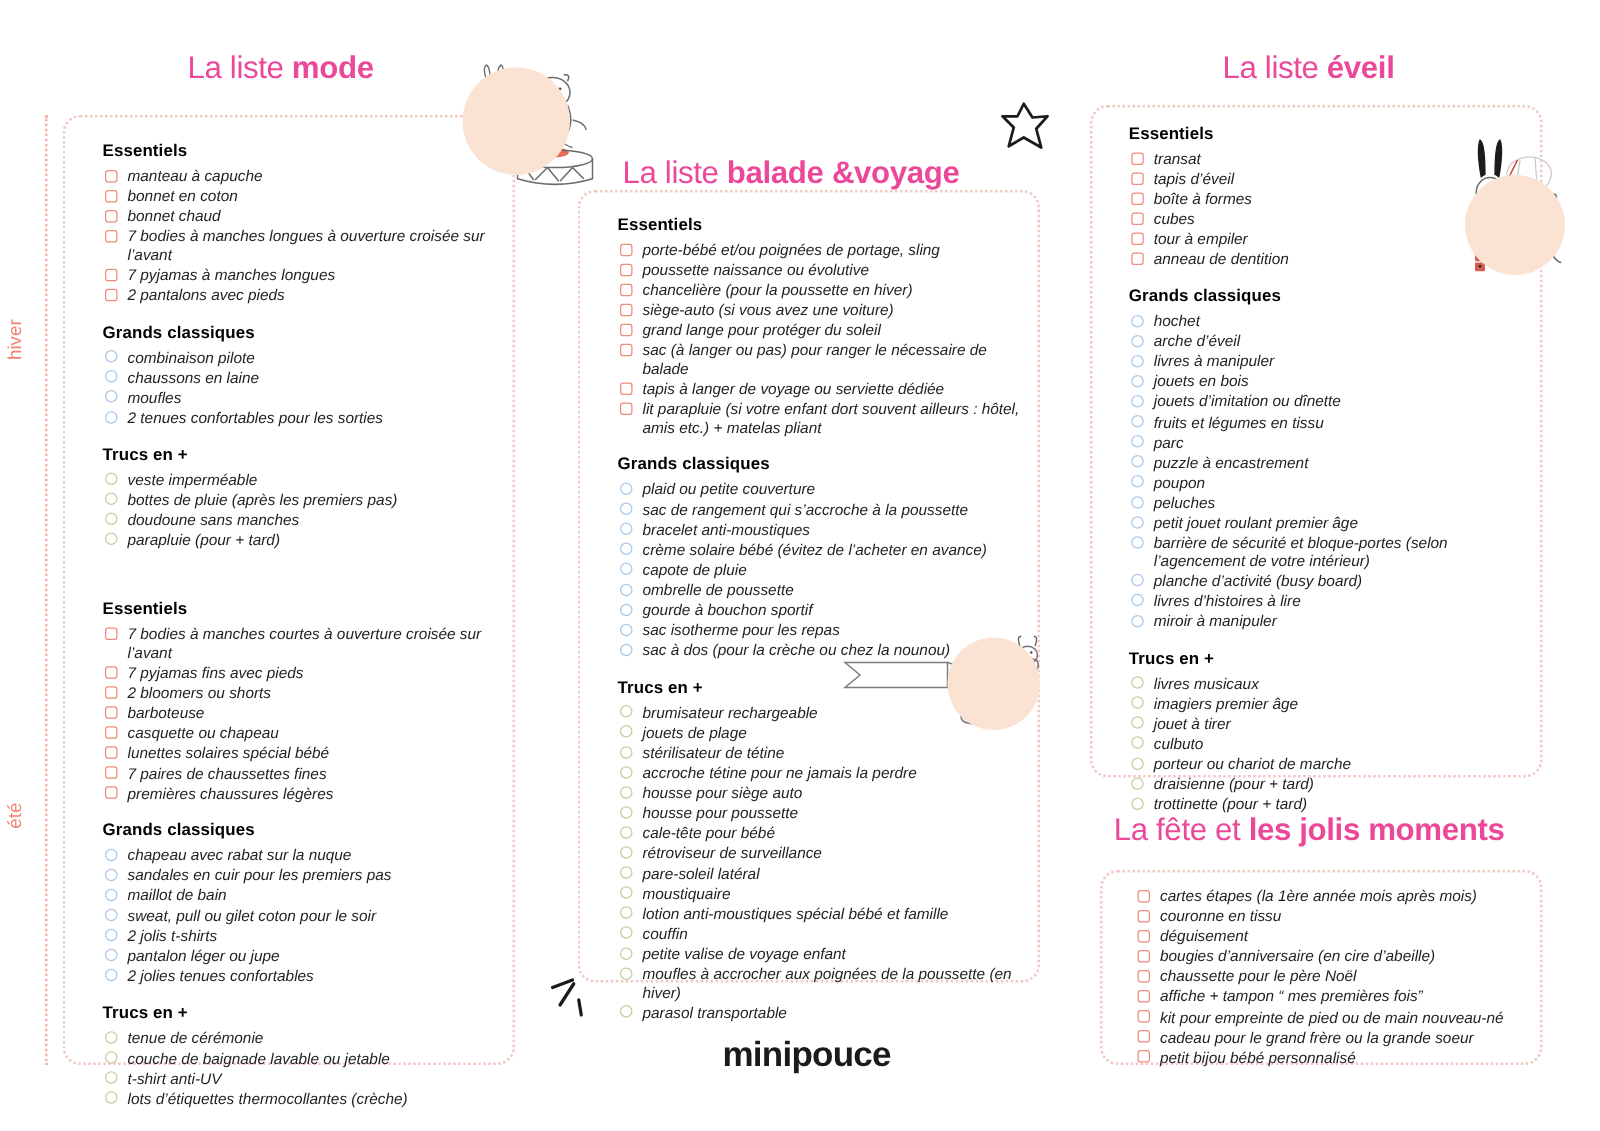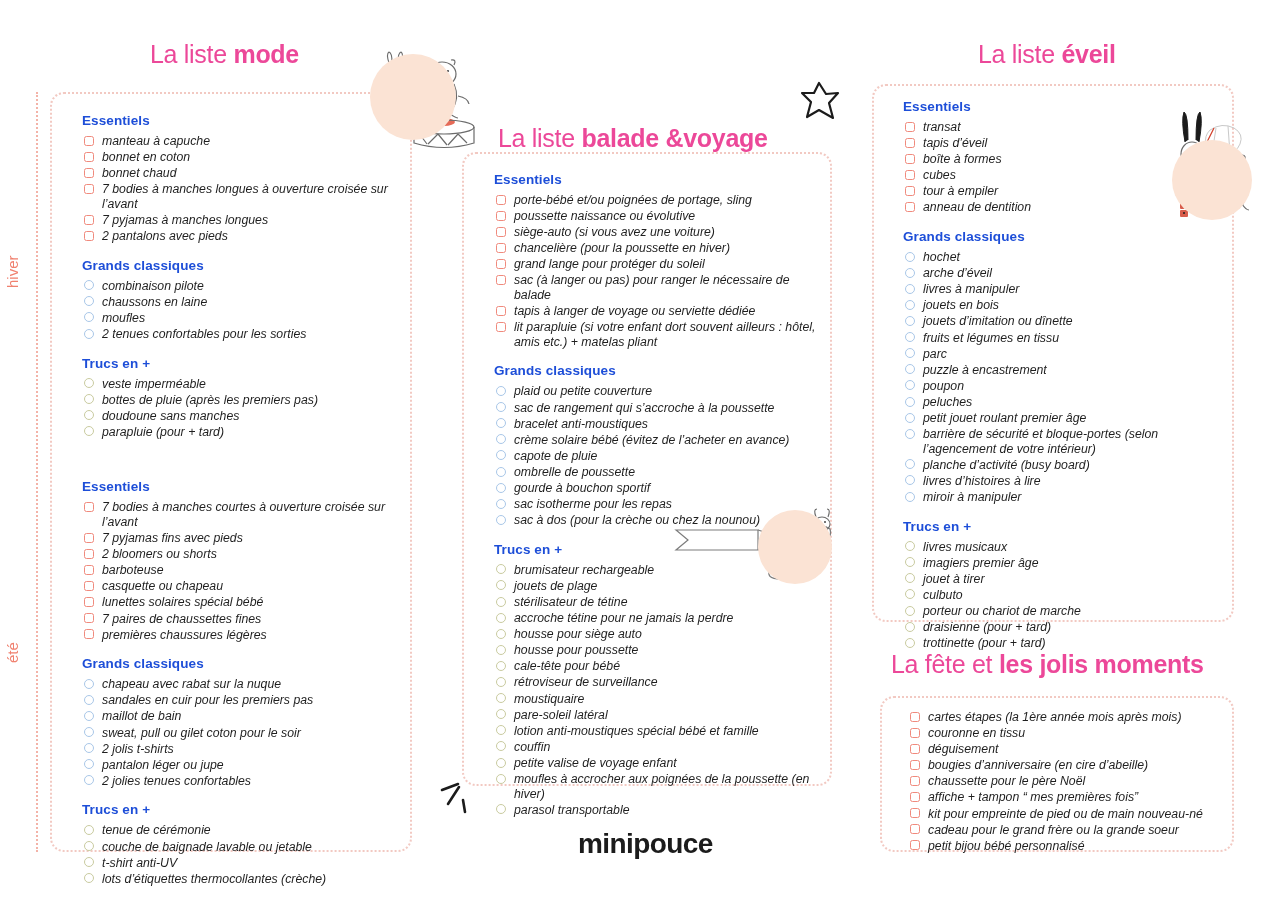--- a/index.html
+++ b/index.html
@@ -30,21 +30,21 @@
     border:2px dotted #f2c9c2;
     border-radius:14px;
     box-sizing:border-box;
     background:#fff;
   }
 
   
   .sec-head{
     font-size:13.5px;
     font-weight:700;
-    color:#1d4ed8;
+    color:#000000;
     margin:0 0 6px 0;
     letter-spacing:0.1px;
   }
   .sec{margin-bottom:14px;}
   .sec:last-child{margin-bottom:0;}
 
   ul.items{list-style:none;margin:0;padding:0;font-style:italic;}
   ul.items li{
     position:relative;
     padding-left:20px;
@@ -272,24 +272,24 @@
     <div class="sec">
       <div class="sec-head">Essentiels</div>
       <ul class="items type-ess">
         <li>
             <span class="cont">porte-bébé et/ou poignées de portage, sling</span>
           </li>
         <li>
             <span class="cont">poussette naissance ou évolutive</span>
           </li>
         <li>
+            <span class="cont">chancelière (pour la poussette en hiver)</span>
+          </li>
+        <li>
             <span class="cont">siège-auto (si vous avez une voiture)</span>
-          </li>
-        <li>
-            <span class="cont">chancelière (pour la poussette en hiver)</span>
           </li>
         <li>
             <span class="cont">grand lange pour protéger du soleil</span>
           </li>
         <li>
             <span class="cont">sac (à langer ou pas) pour ranger le nécessaire de balade</span>
           </li>
         <li>
             <span class="cont">tapis à langer de voyage ou serviette dédiée</span>
           </li>
@@ -353,24 +353,24 @@
         <li>
             <span class="cont">housse pour poussette</span>
           </li>
         <li>
             <span class="cont">cale-tête pour bébé</span>
           </li>
         <li>
             <span class="cont">rétroviseur de surveillance</span>
           </li>
         <li>
+            <span class="cont">pare-soleil latéral</span>
+          </li>
+        <li>
             <span class="cont">moustiquaire</span>
-          </li>
-        <li>
-            <span class="cont">pare-soleil latéral</span>
           </li>
         <li>
             <span class="cont">lotion anti-moustiques spécial bébé et famille</span>
           </li>
         <li>
             <span class="cont">couffin</span>
           </li>
         <li>
             <span class="cont">petite valise de voyage enfant</span>
           </li>

